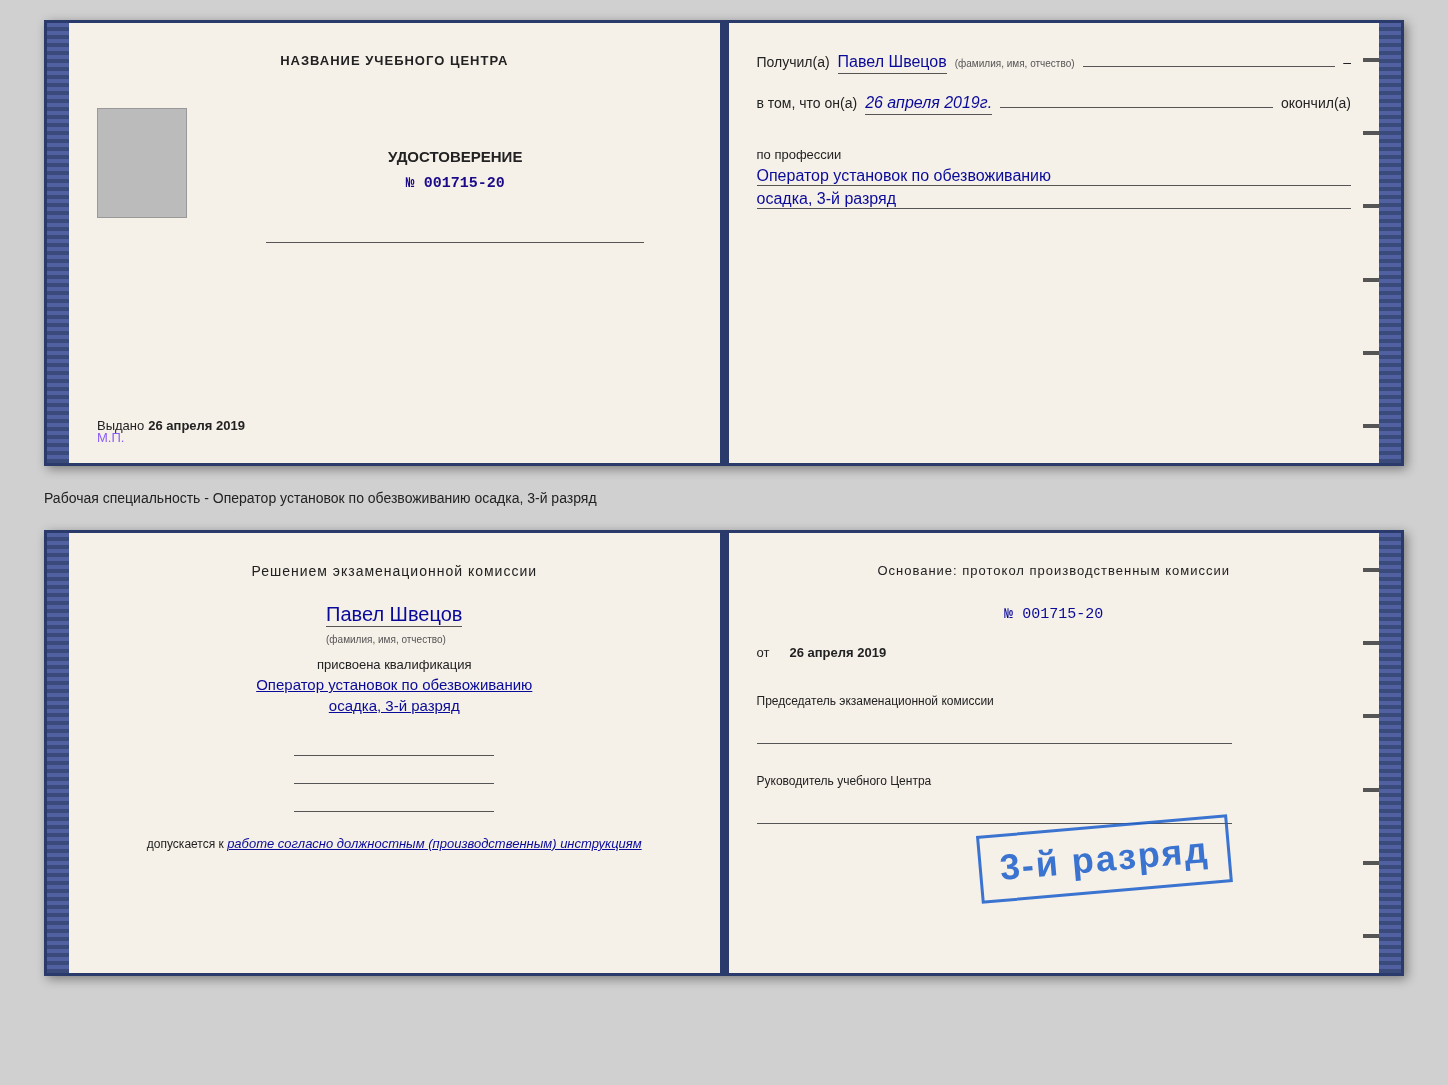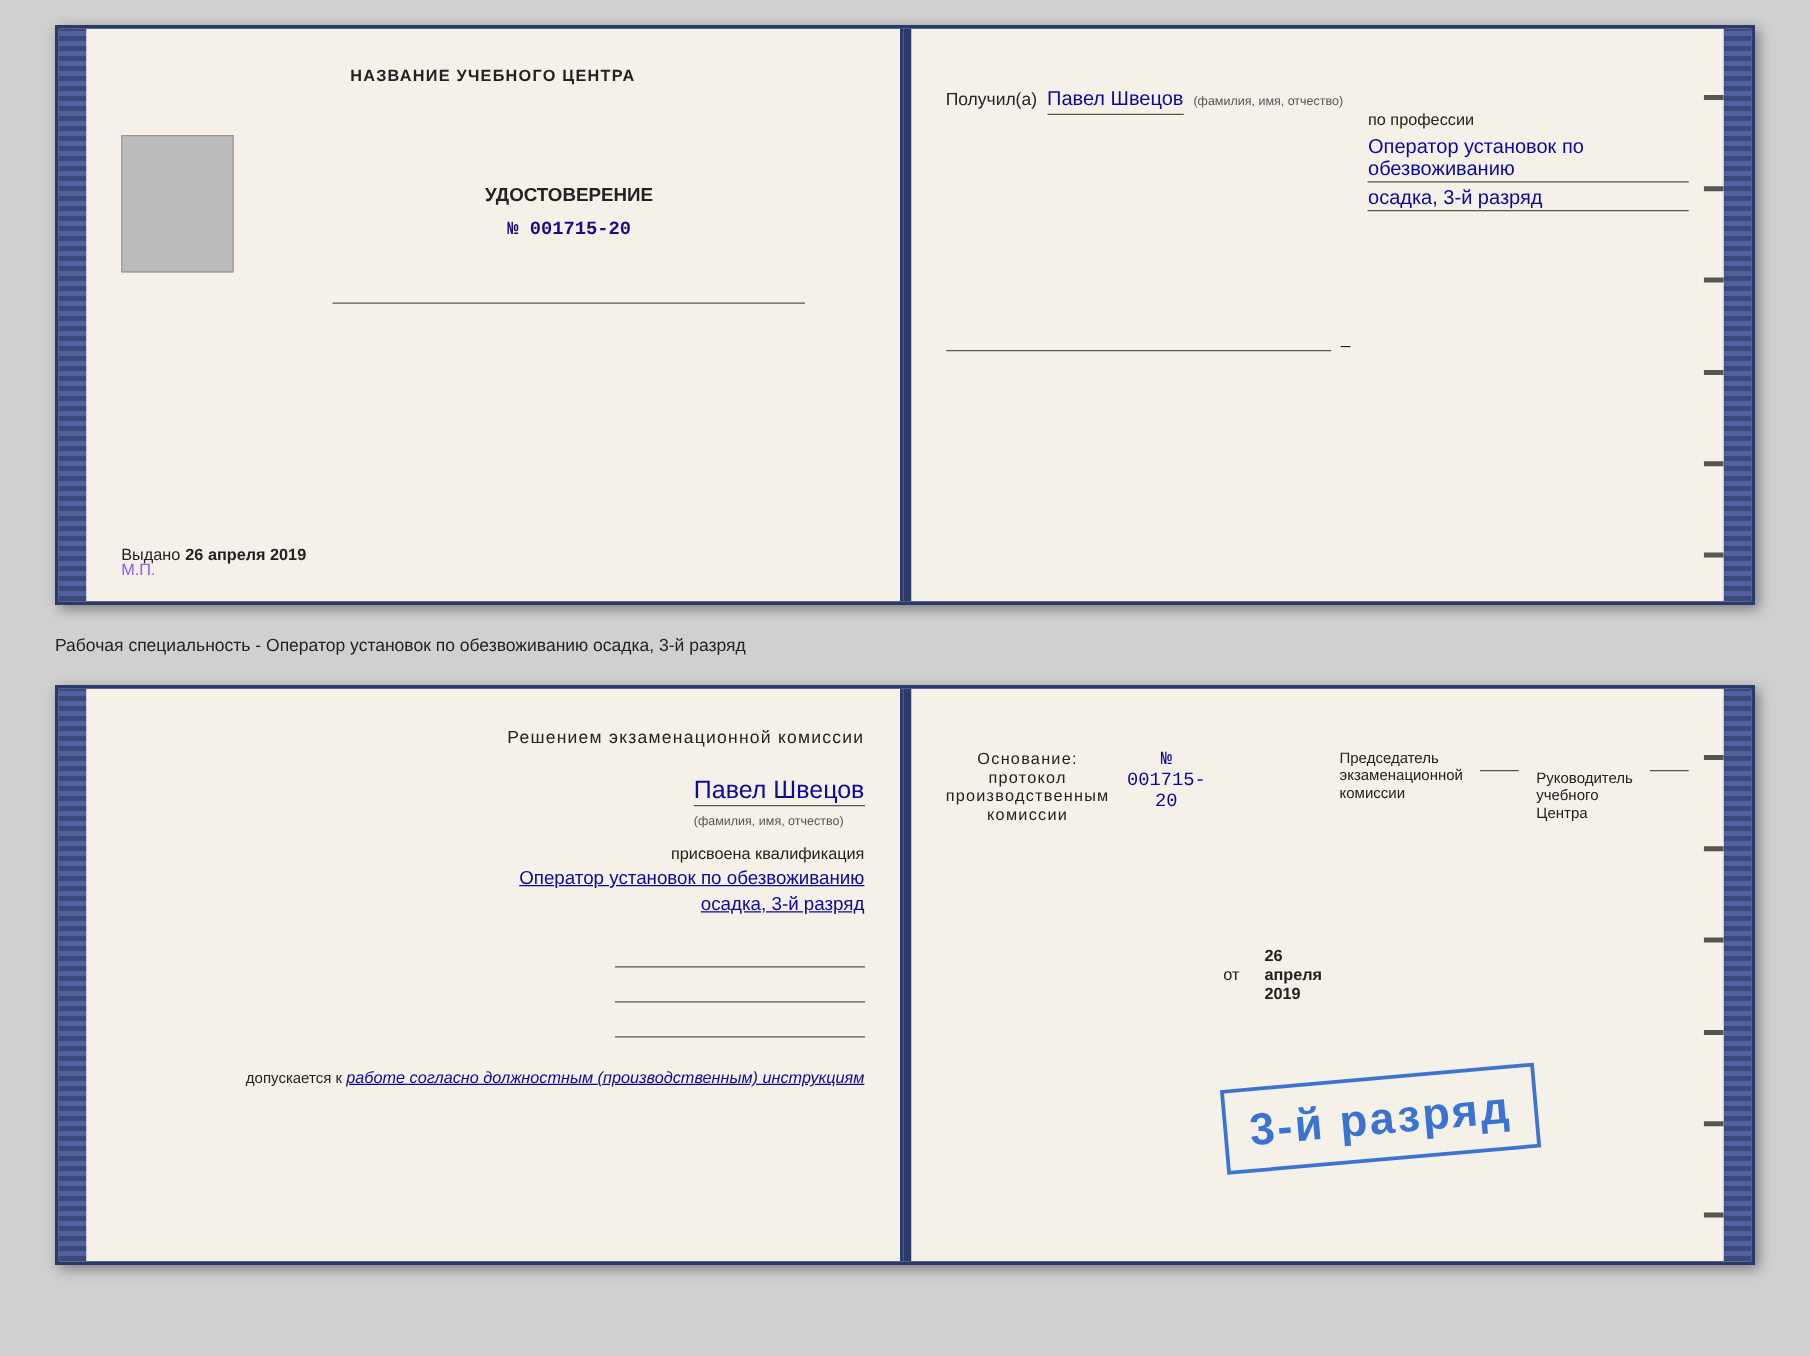--- a/index.html
+++ b/index.html
@@ -32,23 +32,22 @@
     .doc-page-left {
       border-right: 3px solid #2a3a6b;
       display: flex;
       flex-direction: column;
       align-items: center;
       justify-content: flex-start;
     }
 
     .doc-page-right {
       display: flex;
-      flex-direction: row;
+      flex-direction: column;
       gap: 14px;
-      margin-top: 18px;
     }
 
     
     .spread-border-left, .spread-border-right {
       width: 22px;
       background: repeating-linear-gradient(
         0deg,
         #3a4a7a,
         #3a4a7a 4px,
         #5060a0 4px,
@@ -335,20 +334,26 @@
   <div class="doc-page doc-page-right">
 
     <div style="display:flex; align-items:baseline; gap:8px; flex-wrap:wrap;">
       <span style="font-size:14px; color:#222;">Получил(а)</span>
       <span class="handwritten">Павел Швецов</span>
       <span style="font-size:10px; color:#555;">(фамилия, имя, отчество)</span>
       <span style="flex:1; border-bottom:1px solid #555; min-width:30px;"></span>
       <span style="font-size:14px; color:#222;">–</span>
     </div>
 
+    <div style="display:flex; align-items:baseline; gap:8px; flex-wrap:wrap; margin-top:6px;">
+      <span style="font-size:14px; color:#222;">в том, что он(а)</span>
+      <span class="handwritten" style="font-style:italic;">26 апреля 2019г.</span>
+      <span style="flex:1; border-bottom:1px solid #555; min-width:20px;"></span>
+      <span style="font-size:14px; color:#222;">окончил(а)</span>
+    </div>
 
 
     <div style="margin-top:16px;">
       <span class="profession-label">по профессии</span>
       <span class="profession-value">Оператор установок по обезвоживанию</span>
       <span class="rank-value">осадка, 3-й разряд</span>
     </div>
 
     <div style="position:absolute; right:0; top:0; bottom:0; display:flex; flex-direction:column; justify-content:space-around; width:16px; overflow:hidden;">
       <div style="height:4px; background:#555; margin:2px 0;"></div>
@@ -363,21 +368,21 @@
 
   <div class="spread-border-right"></div>
 </div>
 
 <div class="between-label">Рабочая специальность - Оператор установок по обезвоживанию осадка, 3-й разряд</div>
 
 <div class="document-spread">
 
   <div class="spread-border-left"></div>
 
-  <div class="doc-page doc-page-left" style="align-items:flex-end;">
+  <div class="doc-page doc-page-left" style="align-items:center;">
     <div class="decision-title" style="text-align:left; letter-spacing:1px;">Решением экзаменационной комиссии</div>
 
     <div style="margin-top:10px;">
       <span class="person-name-large">Павел Швецов</span>
       <br>
       <span style="font-size:10px; color:#555;">(фамилия, имя, отчество)</span>
     </div>
 
     <div class="assigned-label" style="text-align:left;">присвоена квалификация</div>
 

